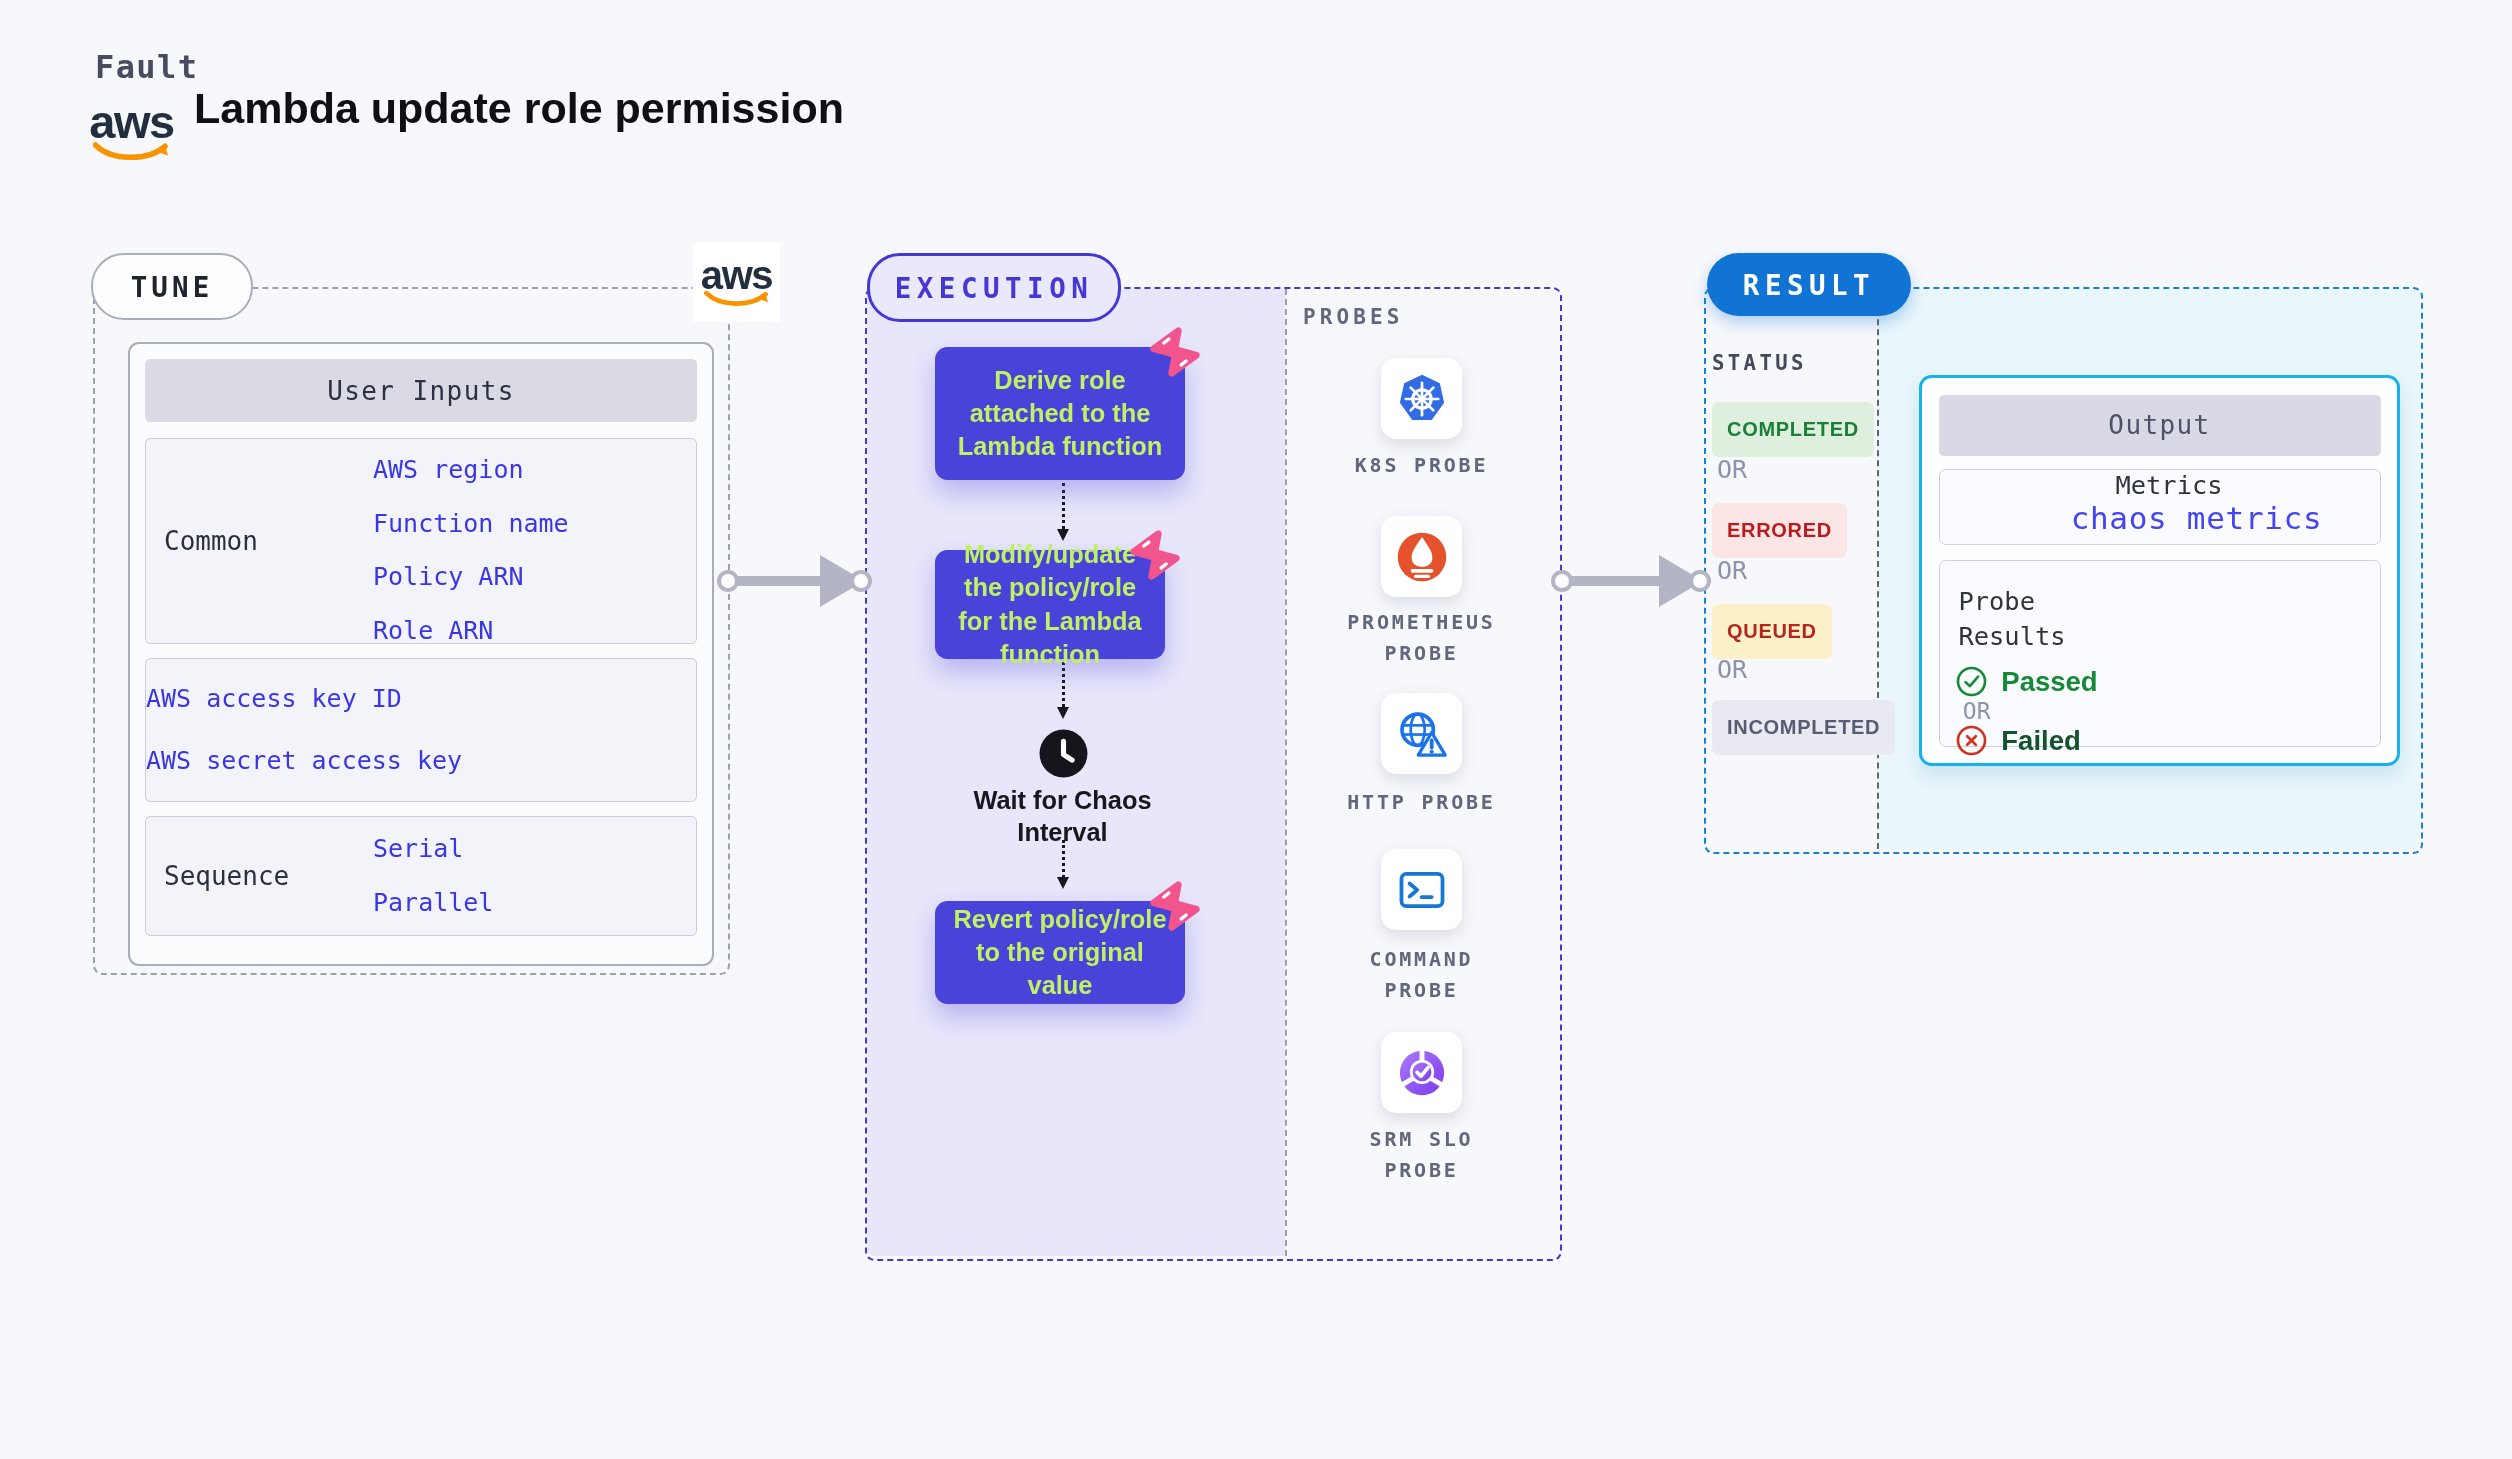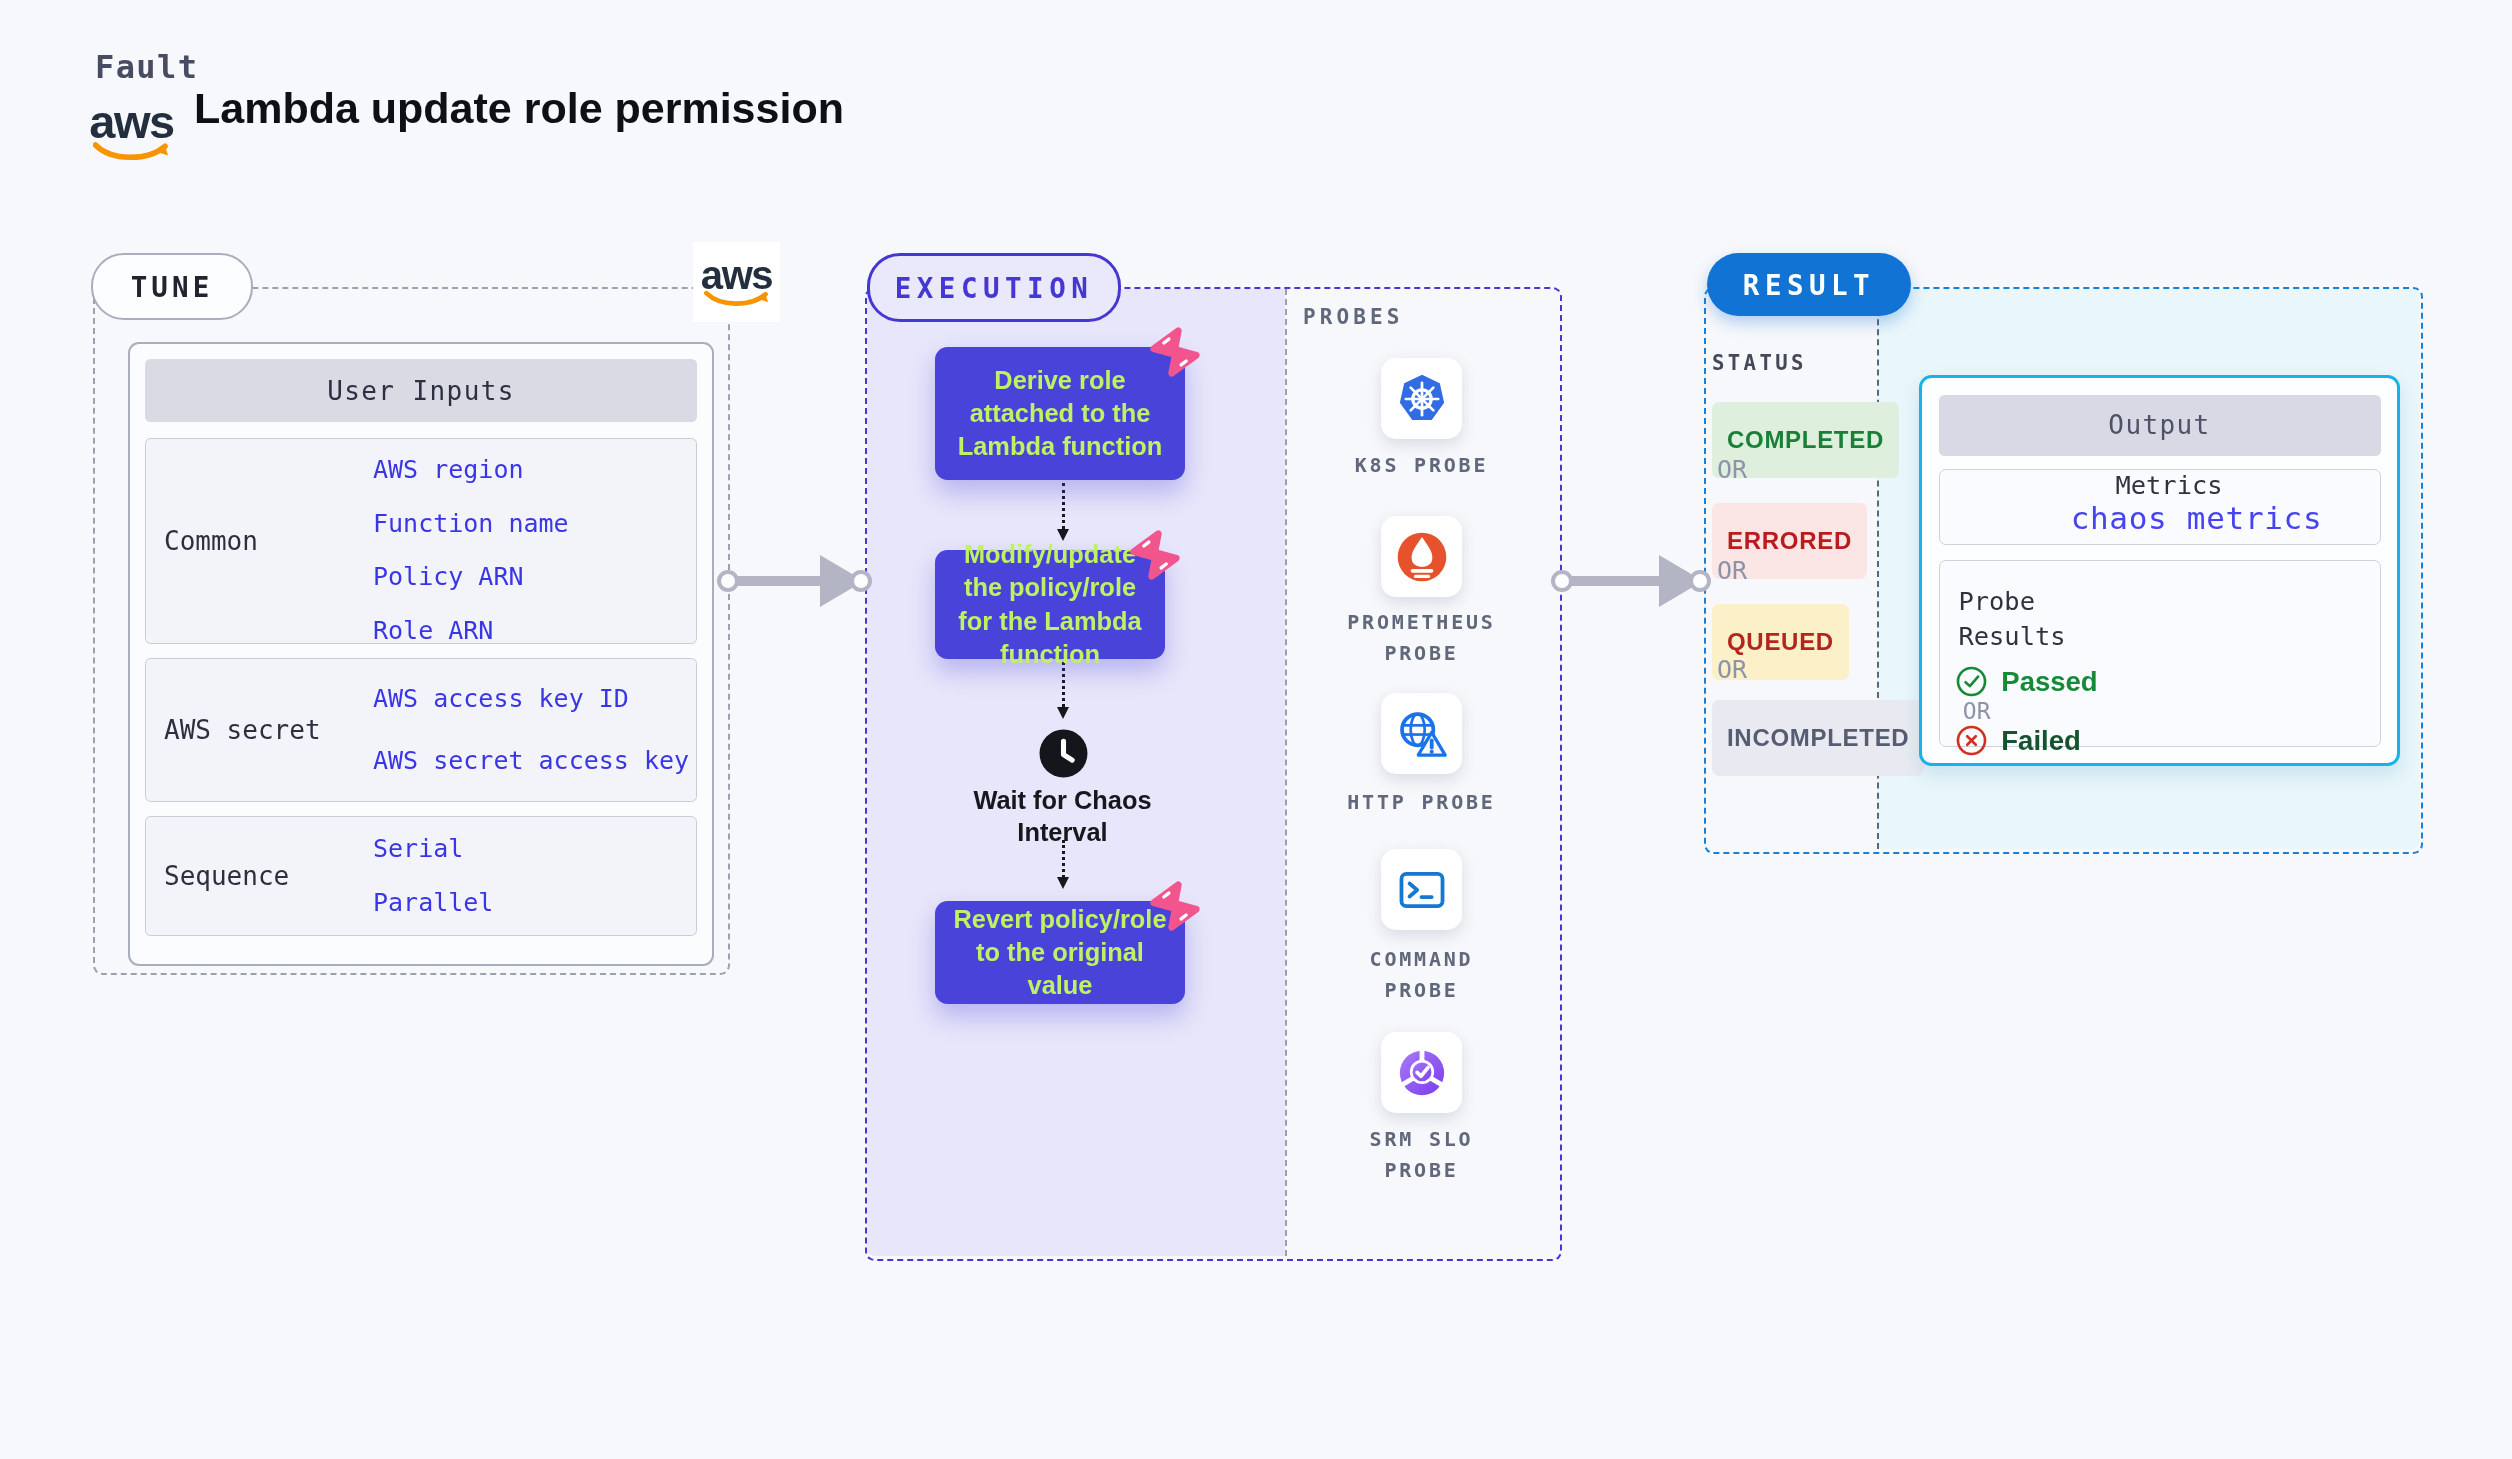--- a/index.html
+++ b/index.html
@@ -91,22 +91,22 @@
   .probe-label{width:165px;text-align:center;font-size:20px;font-weight:bold;color:#61687b;
                letter-spacing:2.8px;line-height:1.55;z-index:4;}
   .pc-k8s{left:1381px;top:358px;}   .pl-k8s{left:1339px;top:450px;}
   .pc-prom{left:1381px;top:516px;}  .pl-prom{left:1339px;top:607px;}
   .pc-http{left:1381px;top:693px;} .pl-http{left:1339px;top:787px;}
   .pc-cmd{left:1381px;top:849px;}  .pl-cmd{left:1339px;top:944px;}
   .pc-srm{left:1381px;top:1032px;}  .pl-srm{left:1339px;top:1124px;}
 
   
   .status-title{left:1712px;top:351px;font-size:20.6px;font-weight:bold;color:#434959;letter-spacing:3.4px;z-index:4;}
-  .status-pill{display:inline-block;padding:24px 15px;border-radius:6.9px;z-index:4;
-               font-family:"Liberation Sans",sans-serif;font-weight:bold;font-size:24px;letter-spacing:0.7px;}
+  .status-pill{display:inline-block;padding:16px 15px;border-radius:6.9px;z-index:4;
+               font-family:"Liberation Sans",sans-serif;font-weight:bold;font-size:20px;letter-spacing:0.7px;}
   .tone-green{background:#def0dd;color:#1a7f37;}
   .tone-red{background:#fbe6e5;color:#b91c1c;}
   .tone-yellow{background:#fbf0c8;color:#b3261e;}
   .tone-gray{background:#e9eaf1;color:#565c72;}
   .or-label{font-size:25px;color:#8e93a8;z-index:4;}
   .st-completed{left:1712px;top:402px;} .or-1{left:1717px;top:455px;}
   .st-errored{left:1712px;top:503px;}   .or-2{left:1717px;top:556px;}
   .st-queued{left:1712px;top:604px;}    .or-3{left:1717px;top:655px;}
   .st-incompleted{left:1712px;top:700px;}
 
@@ -162,21 +162,20 @@
       <div class="ui-row-label">Common</div>
       <div class="ui-row-values">
         <span>AWS region</span>
         <span>Function name</span>
         <span>Policy ARN</span>
         <span>Role ARN</span>
       </div>
     </div>
 
     <div class="ui-row row-secret">
-      <div class="ui-row-label">AWS secret</div>
       <div class="ui-row-values">
         <span>AWS access key ID</span>
         <span>AWS secret access key</span>
       </div>
     </div>
 
     <div class="ui-row row-sequence">
       <div class="ui-row-label">Sequence</div>
       <div class="ui-row-values">
         <span>Serial</span>

